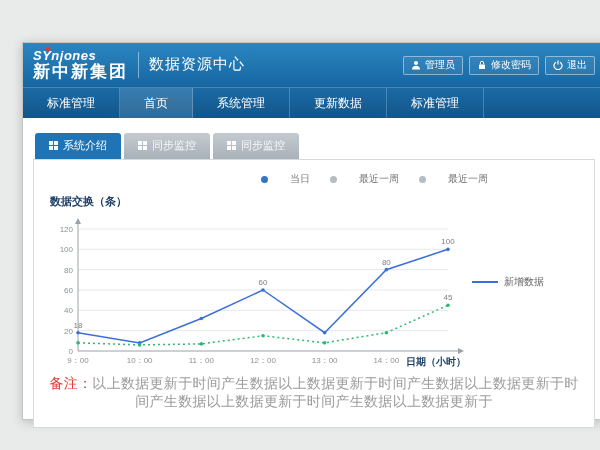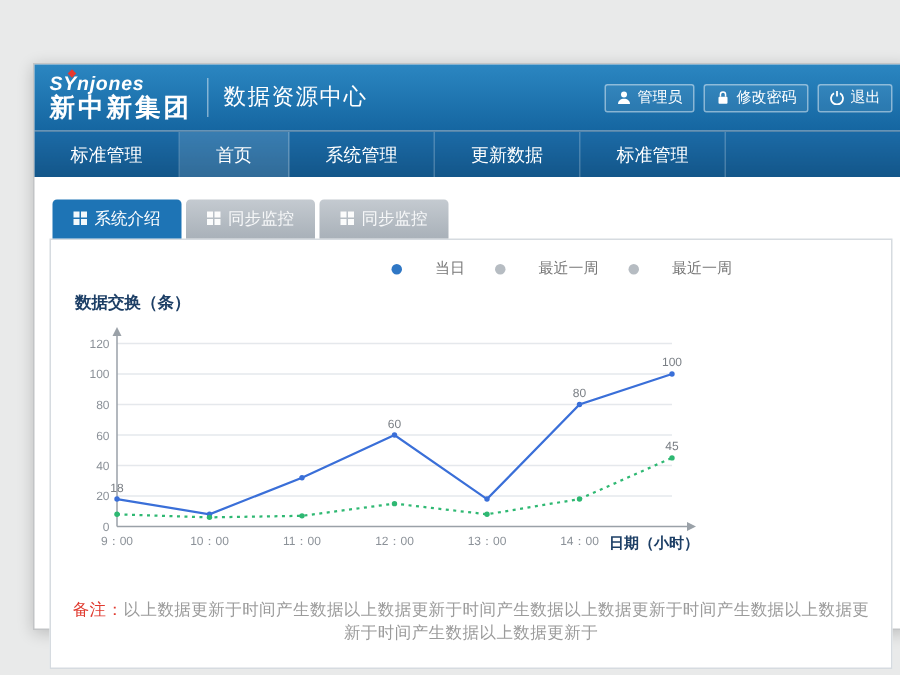--- a/index.html
+++ b/index.html
@@ -57,21 +57,21 @@
   .tab-icon span { background:#fff; opacity:.95; }
   .panel { border:1px solid #d6dbe0; background:#fff; padding:10px 14px 16px; }
   .filter-legend { display:flex; justify-content:flex-end; gap:20px; margin:2px 92px 8px 0; }
   .fl-item { display:flex; align-items:center; gap:22px; font-size:10px; color:#777; cursor:pointer; }
   .fl-dot { width:7px; height:7px; border-radius:50%; background:#bbb; }
   .y-title { font-size:11px; color:#1d3f66; font-weight:bold; margin:0 0 4px 2px; }
   .chart-row { display:flex; align-items:center; }
   .series-legend { display:flex; flex-direction:column; gap:14px; margin-left:4px; margin-top:-24px; width:82px; }
   .sl-item { display:flex; align-items:center; gap:6px; font-size:10px; color:#666; }
   .sl-line { width:26px; height:0; border-top:2px solid #999; }
-  .note { margin-top:24px; text-align:center; font-size:11px; color:#9b9b9b; letter-spacing:.3px; }
+  .note { text-align:center; font-size:14px; color:#9b9b9b; letter-spacing:.3px; }
   .note .prefix { color:#e03a2f; }
 </style>
 </head>
 <body>
 
 <div class="window">
 
   <header class="topbar">
     <div class="brand">
       <div class="logo">
@@ -222,20 +222,24 @@
             <circle cx="91.66666666666666" cy="131.89999999999998" r="1.8" fill="#2eb872"></circle>
             <circle cx="153.33333333333331" cy="130.88333333333333" r="1.8" fill="#2eb872"></circle>
             <circle cx="215" cy="122.75" r="1.8" fill="#2eb872"></circle>
             <circle cx="276.66666666666663" cy="129.86666666666667" r="1.8" fill="#2eb872"></circle>
             <circle cx="338.3333333333333" cy="119.7" r="1.8" fill="#2eb872"></circle>
             <circle cx="400" cy="92.25" r="1.8" fill="#2eb872"></circle>
             <text x="400" y="87.25" text-anchor="middle" font-size="8" fill="#7a7f85">45</text>
             <text x="418" y="152" text-anchor="end" font-size="10" fill="#1d3f66" font-weight="bold">日期（小时）</text>
           </svg>
         <div class="series-legend">
+          <div class="sl-item">
+            <span class="sl-line" style="border-top-color: rgb(58, 111, 216); border-top-style: solid;"></span>
+            <span>新增数据</span>
+          </div>
         </div>
       </div>
 
       <div class="note">
         <span class="prefix">备注：</span><span>以上数据更新于时间产生数据以上数据更新于时间产生数据以上数据更新于时间产生数据以上数据更新于时间产生数据以上数据更新于</span>
       </div>
     </div>
   </div>
 
 </div>

